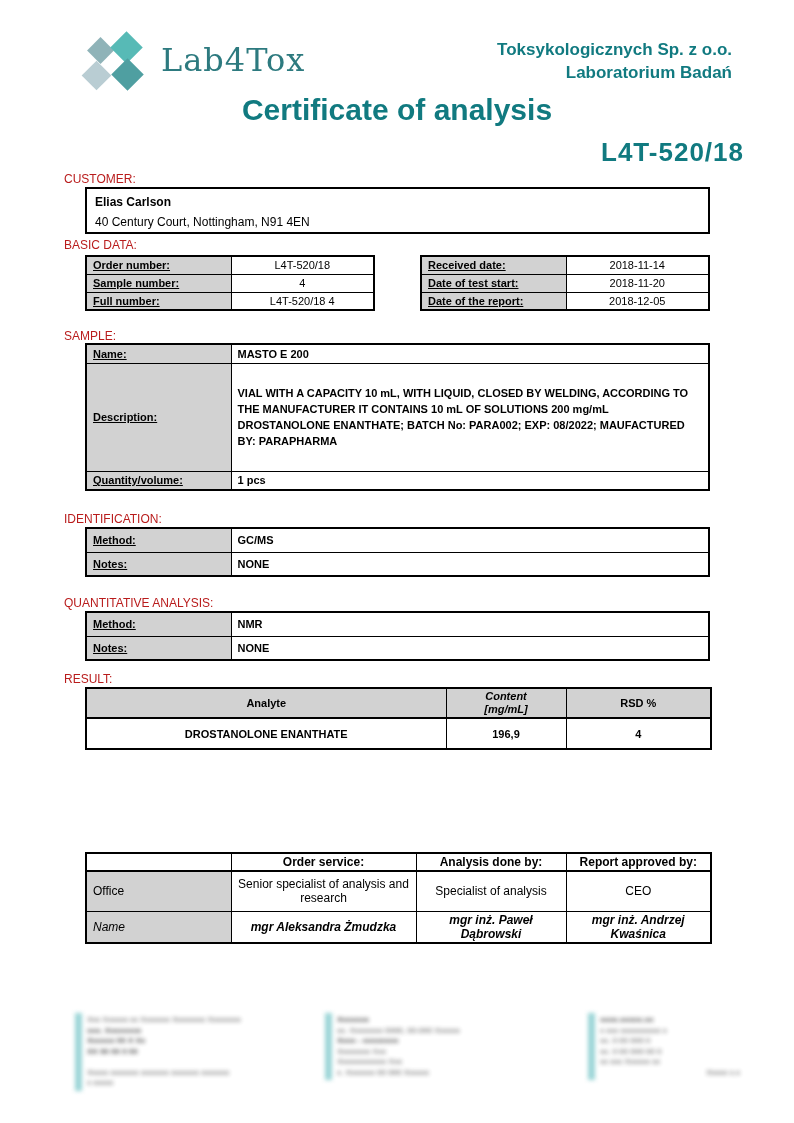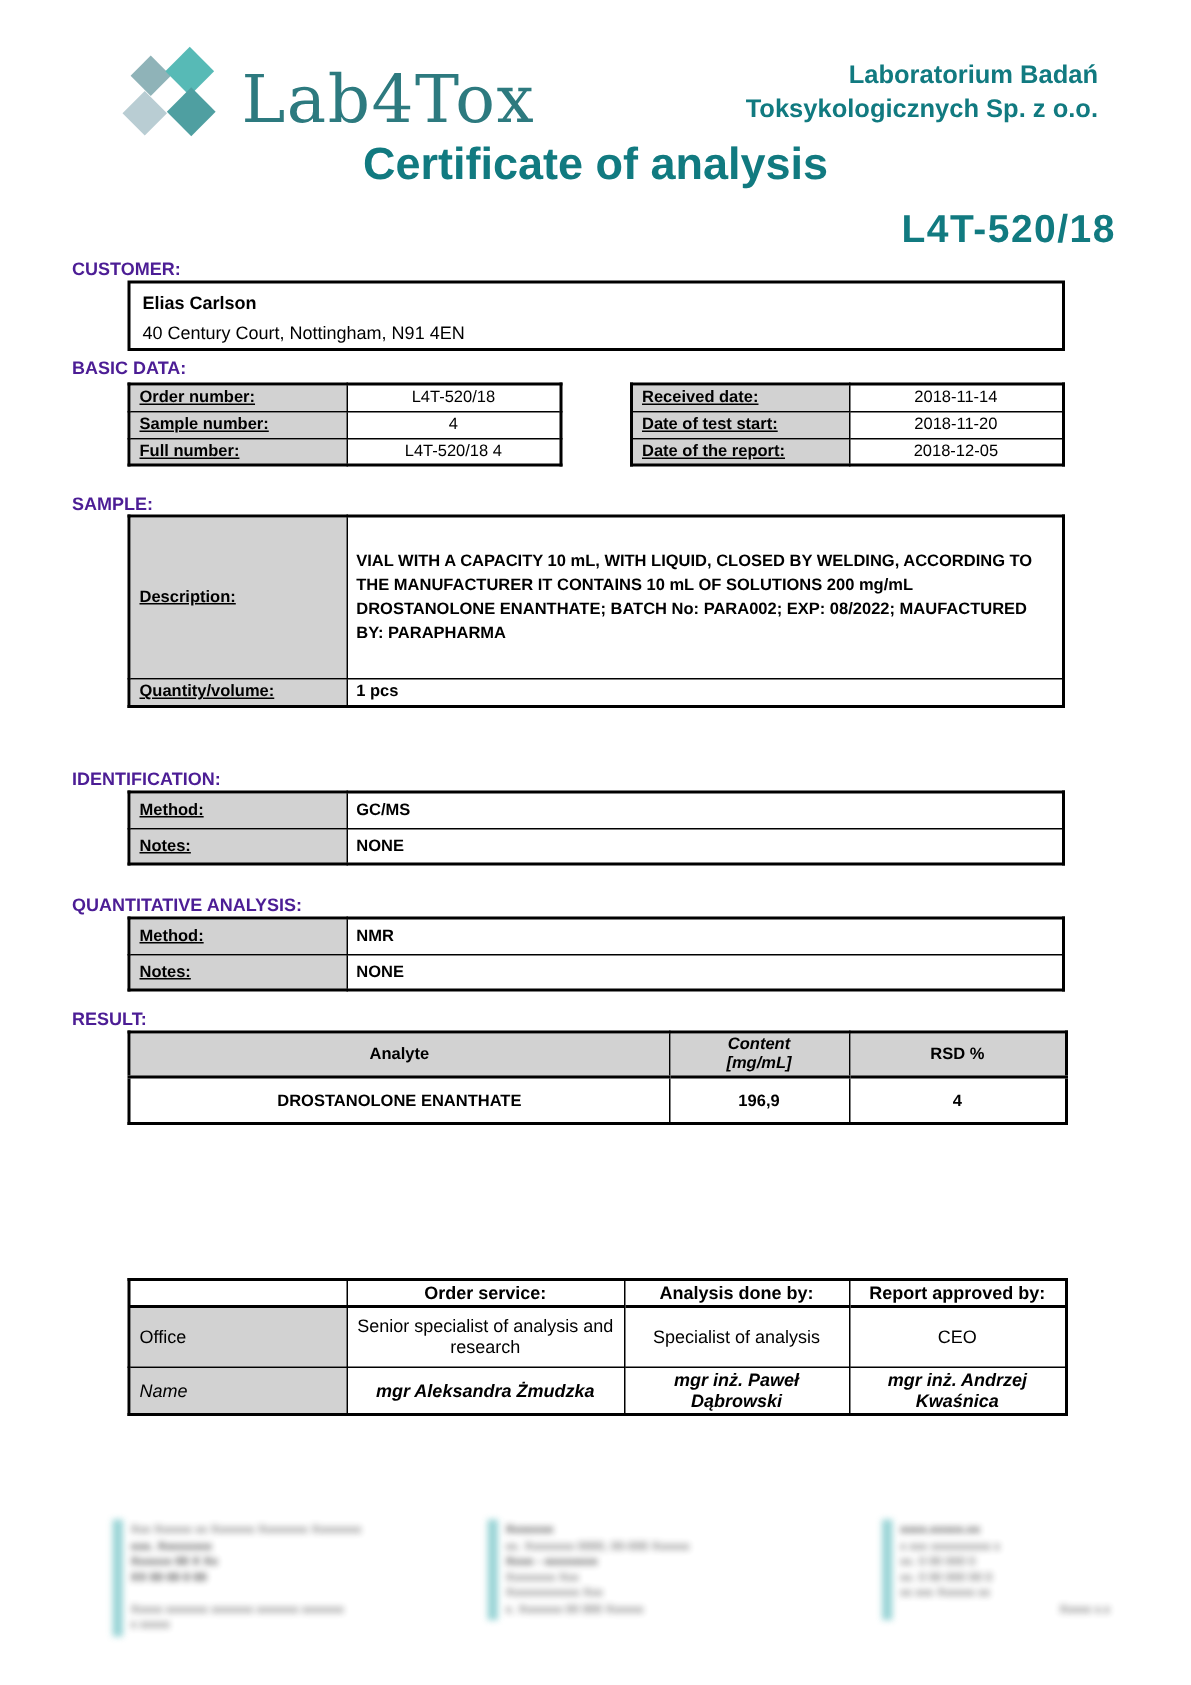--- a/index.html
+++ b/index.html
@@ -17,40 +17,40 @@
   .logo-wrap { position: absolute; left: 85px; top: 33px; width: 300px; height: 62px; }
   .logo-diamonds { position: absolute; left: 0; top: 0; width: 72px; height: 62px; }
   .diamond { position: absolute; transform: rotate(45deg); }
   .d1 { left: 6px;  top: 8px;  width: 19px; height: 19px; background: #8fb3b8; }
   .d2 { left: 30px; top: 3px;  width: 23px; height: 23px; background: #57bab6; }
   .d3 { left: 1px;  top: 32px; width: 21px; height: 21px; background: #b9cdd3; }
   .d4 { left: 31px; top: 30px; width: 23px; height: 23px; background: #4f9fa1; }
   .logo-text {
     position: absolute; left: 76px; top: 8px;
     font-family: "DejaVu Serif", serif;
-    font-size: 44px; color: #2d7a7f; letter-spacing: 1px;
+    font-size: 32px; color: #2d7a7f; letter-spacing: 1px;
   }
   .company {
     position: absolute; right: 62px; top: 38px;
     text-align: right; color: #117a80;
     font-size: 17px; font-weight: bold; line-height: 23px;
   }
   .doc-title {
     position: absolute; left: 0; top: 93px; width: 100%;
     text-align: center; color: #117a80;
     font-size: 30px; font-weight: bold;
   }
   .cert-number {
     position: absolute; right: 50px; top: 137px;
     color: #117a80; font-size: 26px; font-weight: bold; letter-spacing: 1px;
   }
   
   .sec-head {
-    position: absolute; left: 48px;
-    font-size: 12px; font-weight: bold; color: #4c1d95;
+    position: absolute; left: 64px;
+    font-size: 12px; font-weight: normal; color: #b91c1c;
   }
   
   table { border-collapse: collapse; table-layout: fixed; }
   .bordered { border: 2px solid #000; }
   .bordered td { border: 1px solid #000; font-size: 11px; padding: 1px 6px; overflow: hidden; }
   .lbl { background: #d2d2d2; font-weight: bold; text-align: left; text-decoration: underline; }
   .val-center { text-align: center; }
   .val-bold { font-weight: bold; }
   
   .customer-box {
@@ -118,22 +118,22 @@
     <div class="logo-diamonds">
       <div class="diamond d1"></div>
       <div class="diamond d2"></div>
       <div class="diamond d3"></div>
       <div class="diamond d4"></div>
     </div>
     <div class="logo-text">Lab4Tox</div>
   </div>
 
   <div class="company">
+    <div>Toksykologicznych Sp. z o.o.</div>
     <div>Laboratorium Badań</div>
-    <div>Toksykologicznych Sp. z o.o.</div>
   </div>
 
   <div class="doc-title">Certificate of analysis</div>
   <div class="cert-number">L4T-520/18</div>
 
   <div class="sec-head" style="top:172px">CUSTOMER:</div>
   <div class="customer-box">
     <div class="customer-name">Elias Carlson</div>
     <div>40 Century Court, Nottingham, N91 4EN</div>
   </div>
@@ -168,20 +168,24 @@
     <tr>
       <td class="lbl">Date of the report:</td>
       <td class="val-center">2018-12-05</td>
     </tr>
   </tbody>
     </table>
 
   <div class="sec-head" style="top:329px">SAMPLE:</div>
   <table class="bordered sample-tbl">
     <tbody>
+        <tr class="row-h19">
+      <td class="lbl">Name:</td>
+      <td class="val-bold">MASTO E 200</td>
+    </tr>
     <tr class="row-desc">
       <td class="lbl">Description:</td>
       <td class="sample-desc">VIAL WITH A CAPACITY 10 mL, WITH LIQUID, CLOSED BY WELDING, ACCORDING TO THE MANUFACTURER IT CONTAINS 10 mL OF SOLUTIONS  200 mg/mL DROSTANOLONE ENANTHATE; BATCH No: PARA002; EXP: 08/2022; MAUFACTURED BY: PARAPHARMA</td>
     </tr>
     <tr class="row-h19">
       <td class="lbl">Quantity/volume:</td>
       <td class="val-bold">1 pcs</td>
     </tr>
   </tbody>
     </table>

